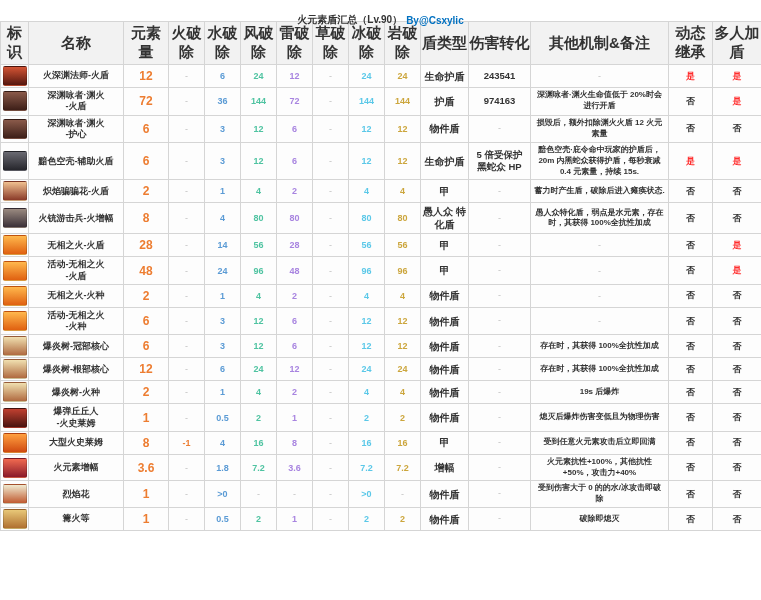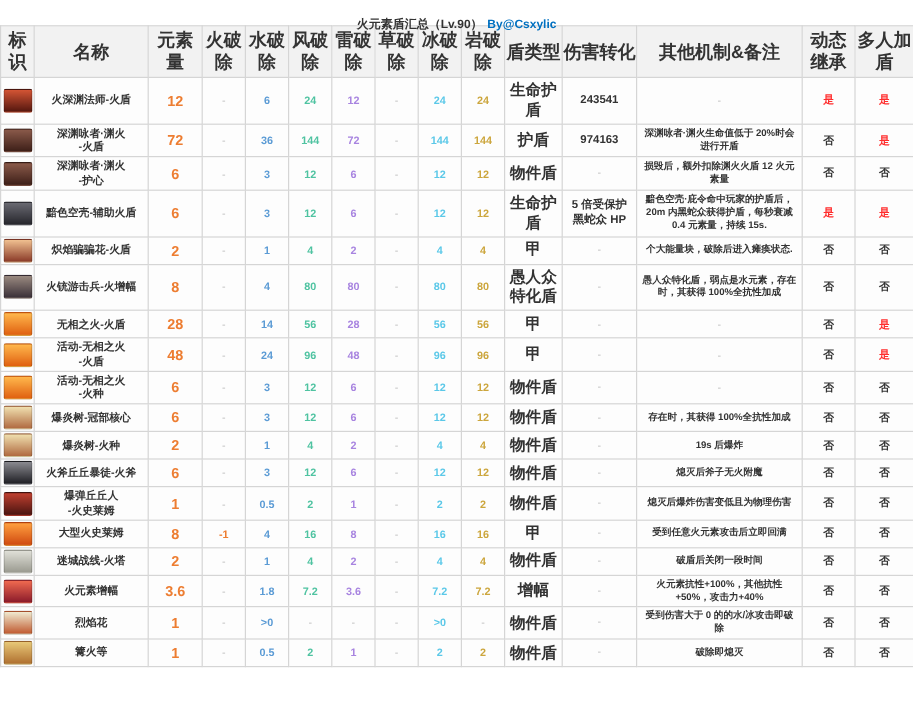--- a/index.html
+++ b/index.html
@@ -39,21 +39,21 @@
   td.name { font-weight: bold; font-size: 9px; white-space: pre-line; line-height: 1.25; }
   td.c-element { color: #ED7D31; font-size: 12px; font-weight: bold; }
   td.c-fire { color: #ED7D31; font-weight: bold; }
   td.c-water { color: #5B9BD5; font-weight: bold; }
   td.c-wind { color: #4FC3A1; font-weight: bold; }
   td.c-electro { color: #A884E0; font-weight: bold; }
   td.c-dendro { color: #bfbfbf; font-weight: bold; }
   td.c-cryo { color: #5BC8E8; font-weight: bold; }
   td.c-geo { color: #CCA63D; font-weight: bold; }
   td.dash { color: #bfbfbf !important; font-size: 9px !important; font-weight: normal !important; }
-  td.c-shield_type { font-weight: bold; font-size: 13px; line-height: 1.3; }
+  td.c-shield_type { font-weight: bold; font-size: 10px; line-height: 1.3; }
   td.c-conversion { font-weight: bold; font-size: 9.5px; white-space: pre-line; line-height: 1.3; }
   td.c-notes { font-size: 8px; font-weight: 600; line-height: 1.35; padding: 2px 3px; }
   td.c-dynamic, td.c-multi { font-weight: bold; }
   td.yes { color: #FF2D2D; }
 </style>
 </head>
 <body>
 
 <div class="title-bar">
   <span>火元素盾汇总（Lv.90）</span>
@@ -185,21 +185,21 @@
         <td class="c-element">2</td>
         <td class="c-fire dash">-</td>
         <td class="c-water">1</td>
         <td class="c-wind">4</td>
         <td class="c-electro">2</td>
         <td class="c-dendro dash">-</td>
         <td class="c-cryo">4</td>
         <td class="c-geo">4</td>
         <td class="c-shield_type">甲</td>
         <td class="c-conversion dash">-</td>
-        <td class="c-notes">个大能量块，破除后进入瘫痪状态.</td>
+        <td class="c-notes">蓄力时产生盾，破除后进入瘫痪状态.</td>
         <td class="c-dynamic">否</td>
         <td class="c-multi">否</td>
       </tr>
       <tr>
         <td class="icon-cell">
           <div class="icon" style="background: linear-gradient(rgb(154, 138, 128), rgb(58, 48, 56));"></div>
         </td>
         <td class="name">火铳游击兵-火增幅</td>
         <td class="c-element">8</td>
         <td class="c-fire dash">-</td>
@@ -252,20 +252,39 @@
         <td class="c-shield_type">甲</td>
         <td class="c-conversion dash">-</td>
         <td class="c-notes dash">-</td>
         <td class="c-dynamic">否</td>
         <td class="c-multi yes">是</td>
       </tr>
       <tr>
         <td class="icon-cell">
           <div class="icon" style="background: linear-gradient(rgb(255, 184, 77), rgb(224, 96, 16));"></div>
         </td>
+        <td class="name">无相之火-火种</td>
+        <td class="c-element">2</td>
+        <td class="c-fire dash">-</td>
+        <td class="c-water">1</td>
+        <td class="c-wind">4</td>
+        <td class="c-electro">2</td>
+        <td class="c-dendro dash">-</td>
+        <td class="c-cryo">4</td>
+        <td class="c-geo">4</td>
+        <td class="c-shield_type">物件盾</td>
+        <td class="c-conversion dash">-</td>
+        <td class="c-notes dash">-</td>
+        <td class="c-dynamic">否</td>
+        <td class="c-multi">否</td>
+      </tr>
+      <tr>
+        <td class="icon-cell">
+          <div class="icon" style="background: linear-gradient(rgb(255, 184, 77), rgb(224, 96, 16));"></div>
+        </td>
         <td class="name">活动-无相之火
 -火种</td>
         <td class="c-element">6</td>
         <td class="c-fire dash">-</td>
         <td class="c-water">3</td>
         <td class="c-wind">12</td>
         <td class="c-electro">6</td>
         <td class="c-dendro dash">-</td>
         <td class="c-cryo">12</td>
         <td class="c-geo">12</td>
@@ -291,51 +310,51 @@
         <td class="c-shield_type">物件盾</td>
         <td class="c-conversion dash">-</td>
         <td class="c-notes">存在时，其获得 100%全抗性加成</td>
         <td class="c-dynamic">否</td>
         <td class="c-multi">否</td>
       </tr>
       <tr>
         <td class="icon-cell">
           <div class="icon" style="background: linear-gradient(rgb(240, 224, 176), rgb(176, 106, 64));"></div>
         </td>
+        <td class="name">爆炎树-根部核心</td>
+        <td class="c-element">12</td>
+        <td class="c-fire dash">-</td>
+        <td class="c-water">6</td>
+        <td class="c-wind">24</td>
+        <td class="c-electro">12</td>
+        <td class="c-dendro dash">-</td>
+        <td class="c-cryo">24</td>
+        <td class="c-geo">24</td>
+        <td class="c-shield_type">物件盾</td>
+        <td class="c-conversion dash">-</td>
+        <td class="c-notes">存在时，其获得 100%全抗性加成</td>
+        <td class="c-dynamic">否</td>
+        <td class="c-multi">否</td>
+      </tr>
+      <tr>
+        <td class="icon-cell">
+          <div class="icon" style="background: linear-gradient(rgb(240, 224, 176), rgb(176, 106, 64));"></div>
+        </td>
         <td class="name">爆炎树-火种</td>
         <td class="c-element">2</td>
         <td class="c-fire dash">-</td>
         <td class="c-water">1</td>
         <td class="c-wind">4</td>
         <td class="c-electro">2</td>
         <td class="c-dendro dash">-</td>
         <td class="c-cryo">4</td>
         <td class="c-geo">4</td>
         <td class="c-shield_type">物件盾</td>
         <td class="c-conversion dash">-</td>
         <td class="c-notes">19s 后爆炸</td>
-        <td class="c-dynamic">否</td>
-        <td class="c-multi">否</td>
-      </tr>
-      <tr>
-        <td class="icon-cell">
-          <div class="icon" style="background: linear-gradient(rgb(138, 138, 144), rgb(31, 31, 36));"></div>
-        </td>
-        <td class="name">火斧丘丘暴徒-火斧</td>
-        <td class="c-element">6</td>
-        <td class="c-fire dash">-</td>
-        <td class="c-water">3</td>
-        <td class="c-wind">12</td>
-        <td class="c-electro">6</td>
-        <td class="c-dendro dash">-</td>
-        <td class="c-cryo">12</td>
-        <td class="c-geo">12</td>
-        <td class="c-shield_type">物件盾</td>
-        <td class="c-conversion dash">-</td>
-        <td class="c-notes">熄灭后斧子无火附魔</td>
         <td class="c-dynamic">否</td>
         <td class="c-multi">否</td>
       </tr>
       <tr>
         <td class="icon-cell">
           <div class="icon" style="background: linear-gradient(rgb(192, 64, 48), rgb(74, 20, 16));"></div>
         </td>
         <td class="name">爆弹丘丘人
 -火史莱姆</td>
         <td class="c-element">1</td>
@@ -366,39 +385,20 @@
         <td class="c-cryo">16</td>
         <td class="c-geo">16</td>
         <td class="c-shield_type">甲</td>
         <td class="c-conversion dash">-</td>
         <td class="c-notes">受到任意火元素攻击后立即回满</td>
         <td class="c-dynamic">否</td>
         <td class="c-multi">否</td>
       </tr>
       <tr>
         <td class="icon-cell">
-          <div class="icon" style="background: linear-gradient(rgb(224, 224, 216), rgb(154, 154, 144));"></div>
-        </td>
-        <td class="name">迷城战线-火塔</td>
-        <td class="c-element">2</td>
-        <td class="c-fire dash">-</td>
-        <td class="c-water">1</td>
-        <td class="c-wind">4</td>
-        <td class="c-electro">2</td>
-        <td class="c-dendro dash">-</td>
-        <td class="c-cryo">4</td>
-        <td class="c-geo">4</td>
-        <td class="c-shield_type">物件盾</td>
-        <td class="c-conversion dash">-</td>
-        <td class="c-notes">破盾后关闭一段时间</td>
-        <td class="c-dynamic">否</td>
-        <td class="c-multi">否</td>
-      </tr>
-      <tr>
-        <td class="icon-cell">
           <div class="icon" style="background: linear-gradient(rgb(240, 106, 80), rgb(138, 26, 42));"></div>
         </td>
         <td class="name">火元素增幅</td>
         <td class="c-element">3.6</td>
         <td class="c-fire dash">-</td>
         <td class="c-water">1.8</td>
         <td class="c-wind">7.2</td>
         <td class="c-electro">3.6</td>
         <td class="c-dendro dash">-</td>
         <td class="c-cryo">7.2</td>

